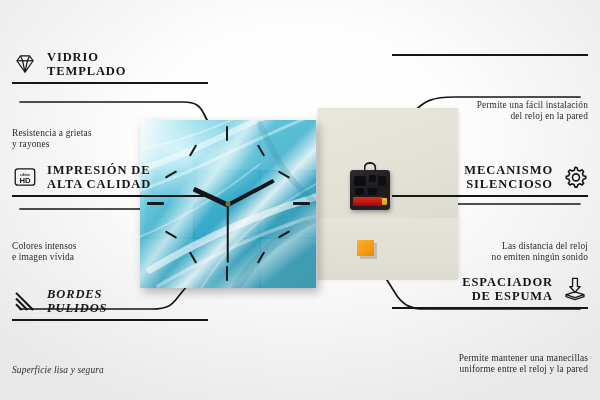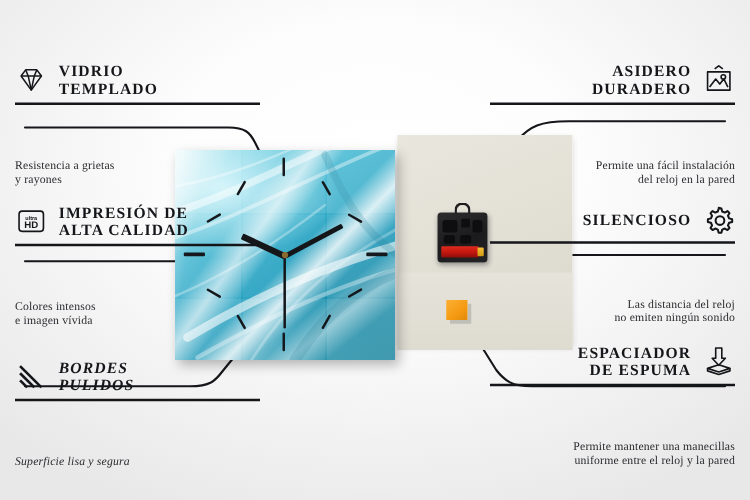--- a/index.html
+++ b/index.html
@@ -262,44 +262,31 @@
         <div class="ttl">PULIDOS</div>
       </div>
     </div>
     <div class="rule"></div>
     <div class="sub">
       <div>Superficie lisa y segura</div>
     </div>
   </div>
 
   <div class="feat right" id="f-asidero">
-    <div class="head">
-      <div>
-        <div class="ttl">ASIDERO</div>
-        <div class="ttl">DURADERO</div>
-      </div>
-      <svg class="ico" viewBox="0 0 32 32">
-        <g fill="none" stroke="#15161a" stroke-width="1.6" stroke-linejoin="round">
-          <path d="M12,5 L16,2 L20,5"></path>
-          <rect x="5" y="8" width="22" height="18"></rect>
-          <path d="M7,23 L13,15 L17,20 L21,15 L25,23"></path>
-          <circle cx="20.5" cy="13" r="2.2"></circle>
-        </g>
-      </svg>
-    </div>
     <div class="rule"></div>
     <div class="sub">
       <div>Permite una fácil instalación</div>
       <div>del reloj en la pared</div>
     </div>
   </div>
 
   <div class="feat right" id="f-mecanismo">
     <div class="head">
       <div>
+        <div class="ttl">MECANISMO</div>
         <div class="ttl">SILENCIOSO</div>
       </div>
       <svg class="ico" viewBox="0 0 32 32">
         <g fill="none" stroke="#15161a" stroke-width="2" stroke-linejoin="round">
           <path d="M16,4 L18.6,4.6 L19.4,7.6 L22,8.7 L24.6,7.2 L26.6,9.2 L25.1,11.8 L26.2,14.4
                    L29.2,15.2 L29.2,17.9 L26.2,18.7 L25.1,21.3 L26.6,23.9 L24.6,25.9 L22,24.4
                    L19.4,25.5 L18.6,28.5 L15.9,28.5 L15.1,25.5 L12.5,24.4 L9.9,25.9 L7.9,23.9
                    L9.4,21.3 L8.3,18.7 L5.3,17.9 L5.3,15.2 L8.3,14.4 L9.4,11.8 L7.9,9.2
                    L9.9,7.2 L12.5,8.7 L15.1,7.6 L15.9,4.6 Z"></path>
           <circle cx="17.2" cy="16.5" r="4.3"></circle>

